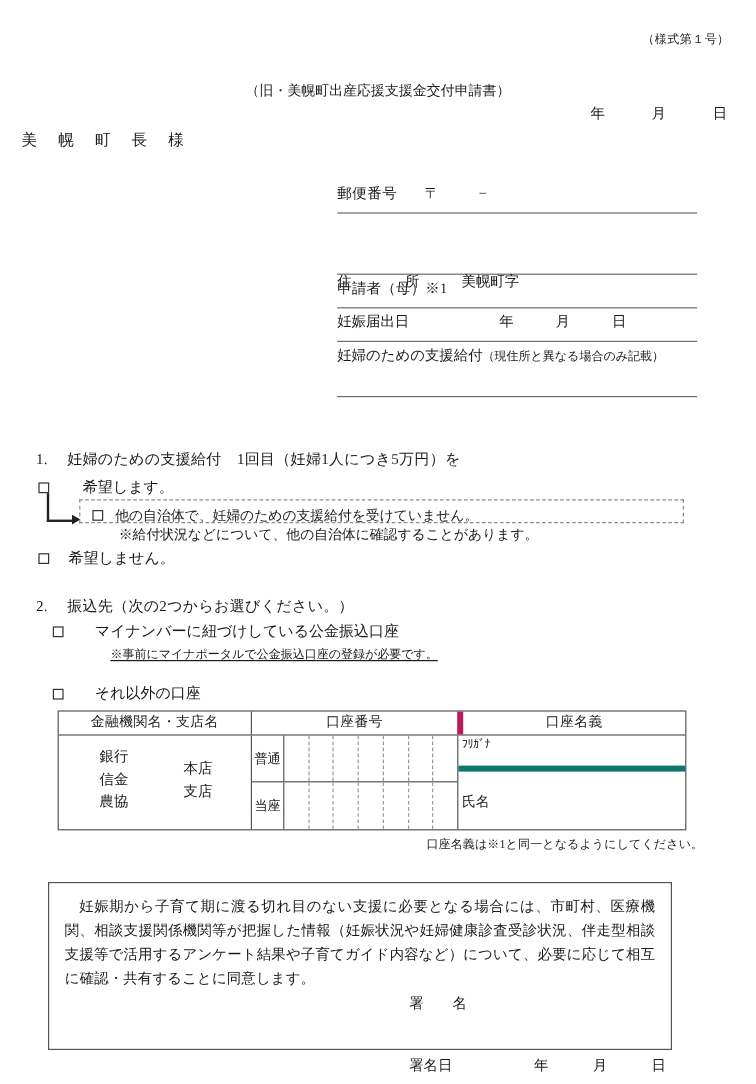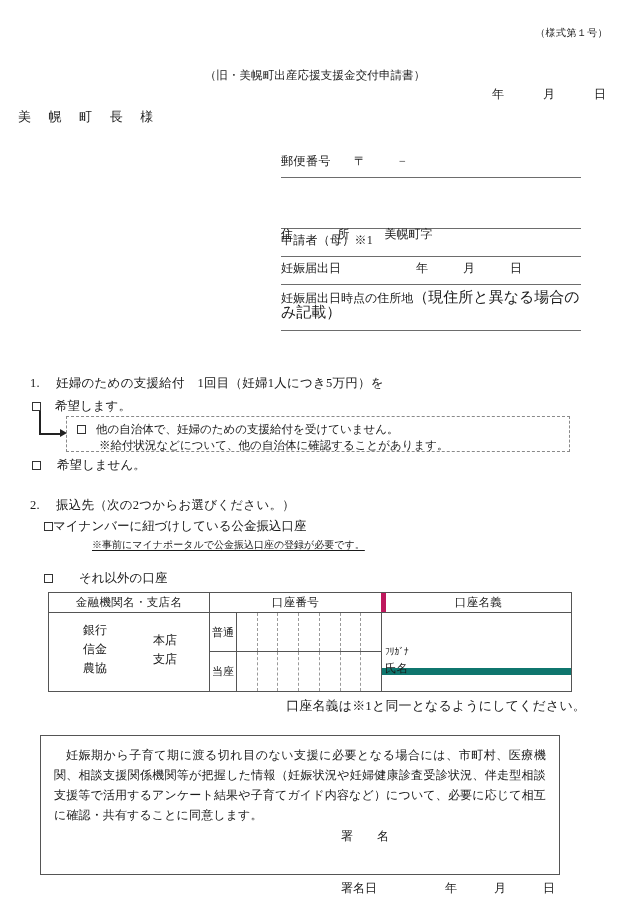--- a/index.html
+++ b/index.html
@@ -86,50 +86,50 @@
   .lbl-post { letter-spacing: 0.04em; }
   .lbl-addr { letter-spacing: 1.35em; margin-top: 44px; }
   .mark-t { margin-left: 20px; }
   .dash-a { margin-left: 30px; }
   .addr-val { margin-left: 16px; }
   .applicant-label { letter-spacing: 0.02em; }
   .tel-dash1 { margin-left: 62px; }
   .tel-dash2 { margin-left: 50px; }
   .dt { display: inline-block; width: 44px; text-align: center; }
   .dt-first { margin-left: 56px; }
-  .note-small { font-size: 15px; letter-spacing: 0; }
+  .note-small { font-size: 10px; letter-spacing: 0; }
 
   
   .sec-num {
     font-size: 12.5px;
     letter-spacing: 0.02em;
   }
   .sec1-title { top: 375px; left: 30px; }
   .sec1-title .idx { display: inline-block; width: 26px; }
   .chk {
     display: inline-block;
     width: 9px; height: 9px;
     border: 1px solid #333;
     vertical-align: middle;
     position: relative;
     top: -1px;
     box-sizing: border-box;
   }
   .opt-yes { top: 398px; left: 32px; font-size: 12.5px; }
-  .opt-yes .txt { margin-left: 14px; text-align: right; }
+  .opt-yes .txt { margin-left: 28px; text-align: right; }
   .opt-no  { top: 457px; left: 32px; font-size: 12.5px; }
   .opt-no .txt { margin-left: 16px; }
 
   
   .dashed-box {
     position: absolute;
     left: 66px;
     top: 416px;
     width: 504px;
-    height: 36px;
+    height: 20px;
     border: 1px dashed #8a8a8a;
     box-sizing: border-box;
   }
   .db-line1 {
     position: absolute;
     top: 5px; left: 10px;
     font-size: 11.5px;
     white-space: nowrap;
   }
   .db-line1 .txt { margin-left: 10px; }
@@ -146,21 +146,21 @@
     position: absolute; left: 60px; top: 429px;
     width: 0; height: 0;
     border-top: 4.5px solid transparent;
     border-bottom: 4.5px solid transparent;
     border-left: 7px solid #222;
   }
 
   .sec2-title { top: 497px; left: 30px; }
   .sec2-title .idx { display: inline-block; width: 26px; }
   .opt-mynum { top: 518px; left: 44px; font-size: 12.5px; }
-  .opt-mynum .txt { }
+  .opt-mynum .txt { margin-left: 26px; }
   .mynum-note {
     top: 538px; left: 92px;
     font-size: 10px;
     text-decoration: underline;
     text-underline-offset: 2px;
   }
   .opt-other { top: 570px; left: 44px; font-size: 12.5px; }
   .opt-other .txt { margin-left: 26px; }
 
   
@@ -238,39 +238,38 @@
   .acct-digits i:last-child { border-right: none; }
 
   
   .holder-cell {
     position: absolute; left: 332px; top: 0; width: 190px; height: 100%;
     border-left: 1px solid #555;
     box-sizing: border-box;
   }
   .holder-kana {
     position: absolute; left: 0; right: 0; top: 0; height: 30px;
-    border-bottom: 7px solid #0f766e;
-    box-sizing: border-box;
-    margin-top: 32px;
+    border-bottom: 5px solid #0f766e;
+    box-sizing: border-box;
   }
   .holder-kana span {
     position: absolute; left: 3px; top: 1px;
     font-size: 10px; letter-spacing: -0.04em;
   }
   .holder-name {
     position: absolute; left: 0; right: 0; top: 30px; bottom: 0;
   }
   .holder-name span {
     position: absolute; left: 3px; top: 18px;
     font-size: 11.5px;
   }
 
   .table-note {
     top: 697px; right: 44px;
-    font-size: 13px;
+    font-size: 10px;
     letter-spacing: 0.01em;
   }
 
   
   .consent-box {
     position: absolute;
     left: 40px; top: 735px;
     width: 520px; height: 140px;
     border: 1px solid #555;
     box-sizing: border-box;
@@ -328,21 +327,21 @@
 
 
     <div class="ab-row ab-norm">
       <span class="lab">妊娠届出日</span>
       <span class="dt dt-first">年</span>
       <span class="dt">月</span>
       <span class="dt">日</span>
     </div>
 
     <div class="ab-note-row">
-      <span>妊娠届出日時点の住所地</span><span class="note-small">（現住所と異なる場合のみ記載）</span>
+      <span>妊婦のための支援給付</span><span class="note-small">（現住所と異なる場合のみ記載）</span>
     </div>
   </div>
 
   <div class="abs sec-num sec1-title">
     <span class="idx">1.</span><span>妊婦のための支援給付　1回目（妊婦1人につき5万円）を</span>
   </div>
 
   <div class="abs opt-yes">
     <span class="chk"></span><span class="txt">希望します。</span>
   </div>

